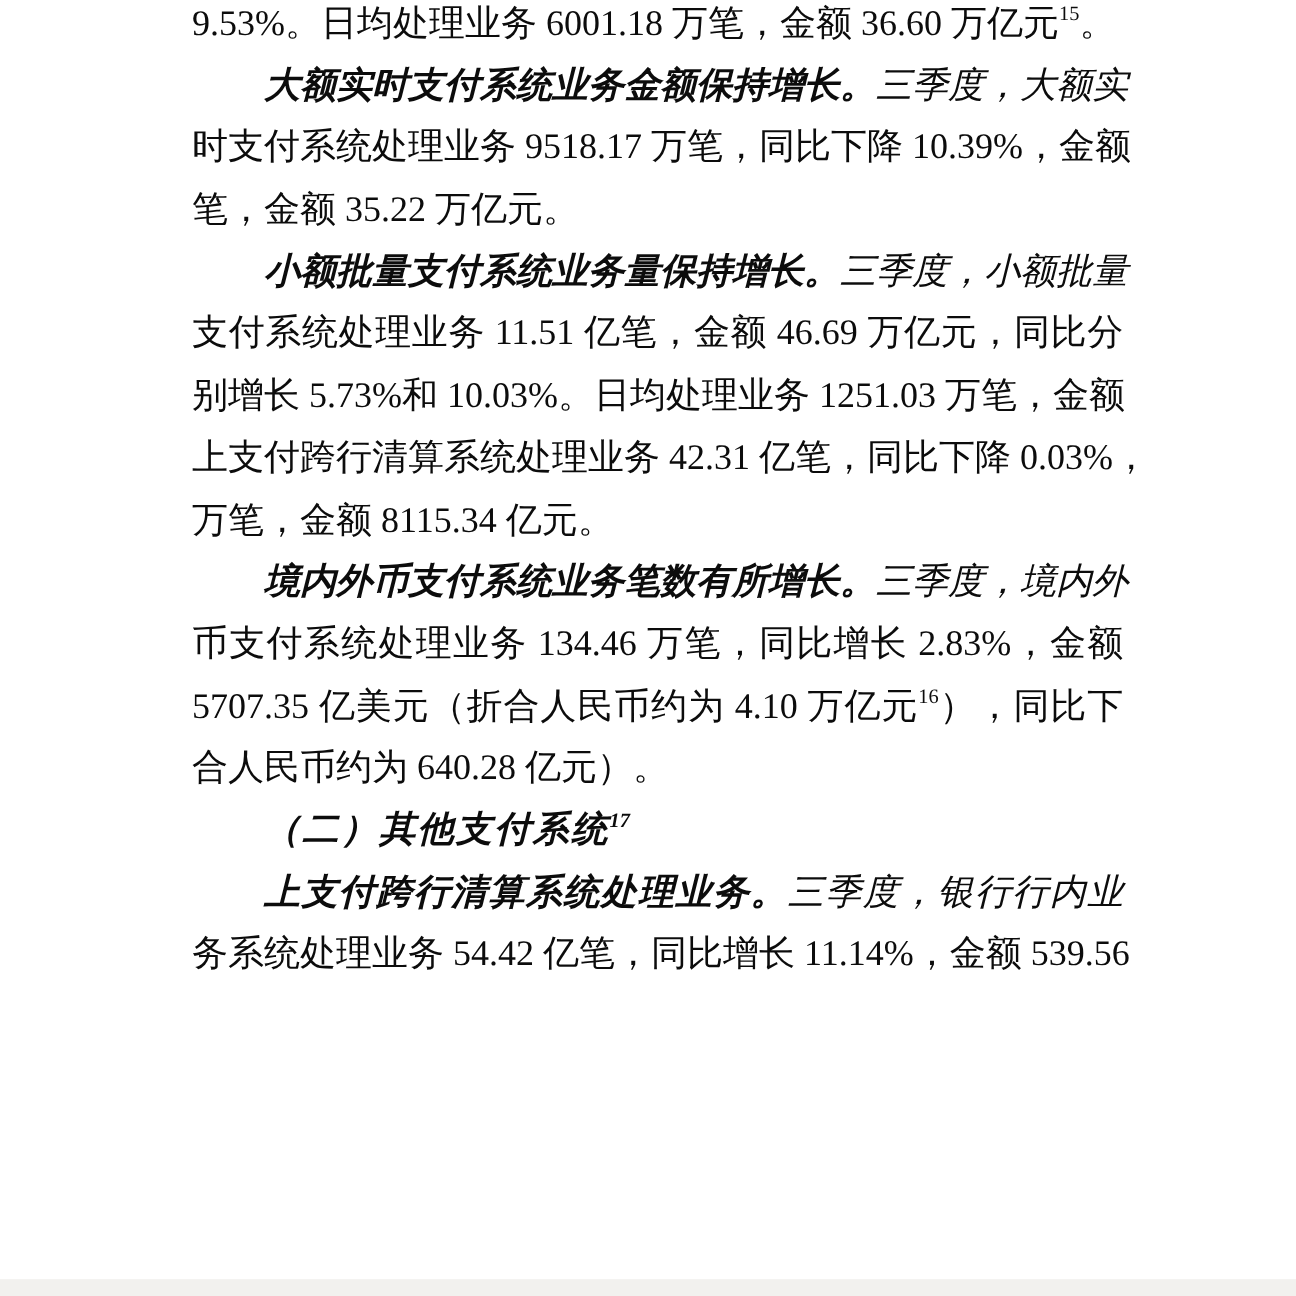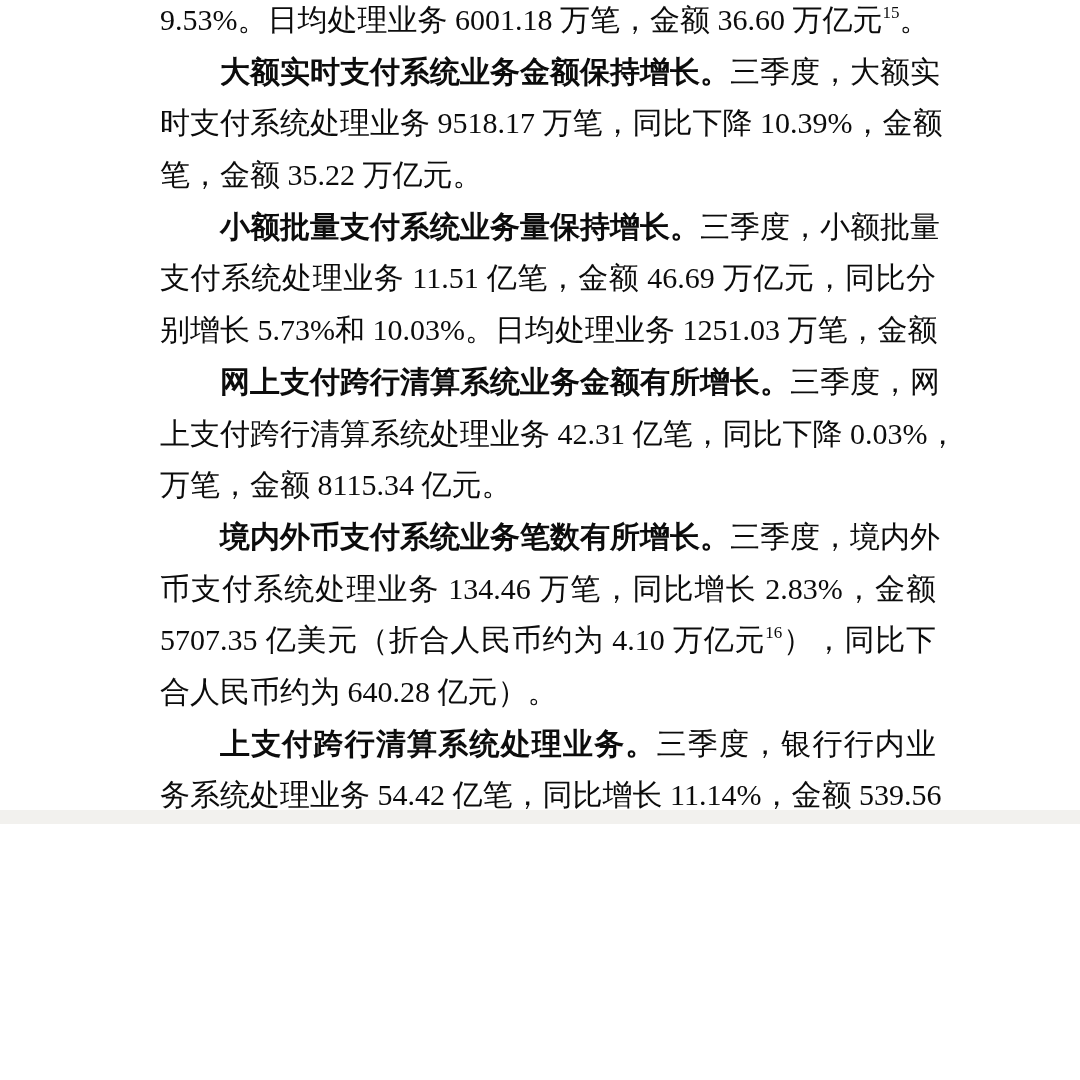--- a/index.html
+++ b/index.html
@@ -6,21 +6,21 @@
     margin: 0;
     padding: 0;
     width: 1080px;
     height: 1080px;
     overflow: hidden;
     background: #ffffff;
   }
   .page {
     position: relative;
     width: 1080px;
-    height: 824px;
+    height: 1080px;
     background: #ffffff;
     overflow: hidden;
     font-family: "Liberation Serif", "DejaVu Serif", serif;
   }
   .content {
     position: absolute;
     left: 160px;
     top: -6px;
     width: 776px;
     color: #0c0c0c;
@@ -34,20 +34,21 @@
     color: #0c0c0c;
     text-align: left;
   }
   .line.stretch {
     text-align: justify;
     text-align-last: justify;
     -moz-text-align-last: justify;
   }
   .line.indent {
     padding-left: 60px;
+    font-style: italic;
   }
   .seg-bold {
     font-weight: 700;
   }
   .line.heading {
     font-weight: 700;
     letter-spacing: 2px;
   }
   sup.fnref {
     font-size: 17px;
@@ -69,24 +70,24 @@
 
 <div class="page" style="background: rgb(255, 255, 255);">
   <div class="content" id="doc-content" style="color: rgb(12, 12, 12);">
       <div class="line"><span class="">9.53%。日均处理业务 6001.18 万笔，金额 36.60 万亿元</span><sup class="fnref">15</sup><span class="">。</span></div>
       <div class="line stretch indent"><span class="seg-bold">大额实时支付系统业务金额保持增长。</span><span class="">三季度，大额实</span></div>
       <div class="line stretch"><span class="">时支付系统处理业务 9518.17 万笔，同比下降 10.39%，金额</span></div>
       <div class="line"><span class="">笔，金额 35.22 万亿元。</span></div>
       <div class="line stretch indent"><span class="seg-bold">小额批量支付系统业务量保持增长。</span><span class="">三季度，小额批量</span></div>
       <div class="line stretch"><span class="">支付系统处理业务 11.51 亿笔，金额 46.69 万亿元，同比分</span></div>
       <div class="line stretch"><span class="">别增长 5.73%和 10.03%。日均处理业务 1251.03 万笔，金额</span></div>
-      <div class="line stretch indent"><span class="seg-bold">网上支付跨行清算系统业务金额有所增长。</span><span class="">三季度，网</span></div>
       <div class="line stretch"><span class="">上支付跨行清算系统处理业务 42.31 亿笔，同比下降 0.03%，</span></div>
       <div class="line"><span class="">万笔，金额 8115.34 亿元。</span></div>
       <div class="line stretch indent"><span class="seg-bold">境内外币支付系统业务笔数有所增长。</span><span class="">三季度，境内外</span></div>
       <div class="line stretch"><span class="">币支付系统处理业务 134.46 万笔，同比增长 2.83%，金额</span></div>
       <div class="line stretch"><span class="">5707.35 亿美元（折合人民币约为 4.10 万亿元</span><sup class="fnref">16</sup><span class="">），同比下</span></div>
       <div class="line"><span class="">合人民币约为 640.28 亿元）。</span></div>
+      <div class="line indent heading"><span class="seg-bold">（二）其他支付系统</span><sup class="fnref seg-bold">17</sup></div>
       <div class="line stretch indent"><span class="seg-bold">上支付跨行清算系统处理业务。</span><span class="">三季度，银行行内业</span></div>
       <div class="line stretch"><span class="">务系统处理业务 54.42 亿笔，同比增长 11.14%，金额 539.56</span></div>
     </div>
   <div class="bottom-edge" style="background: rgb(242, 241, 238);"></div>
 </div>
 
 </body></html>

